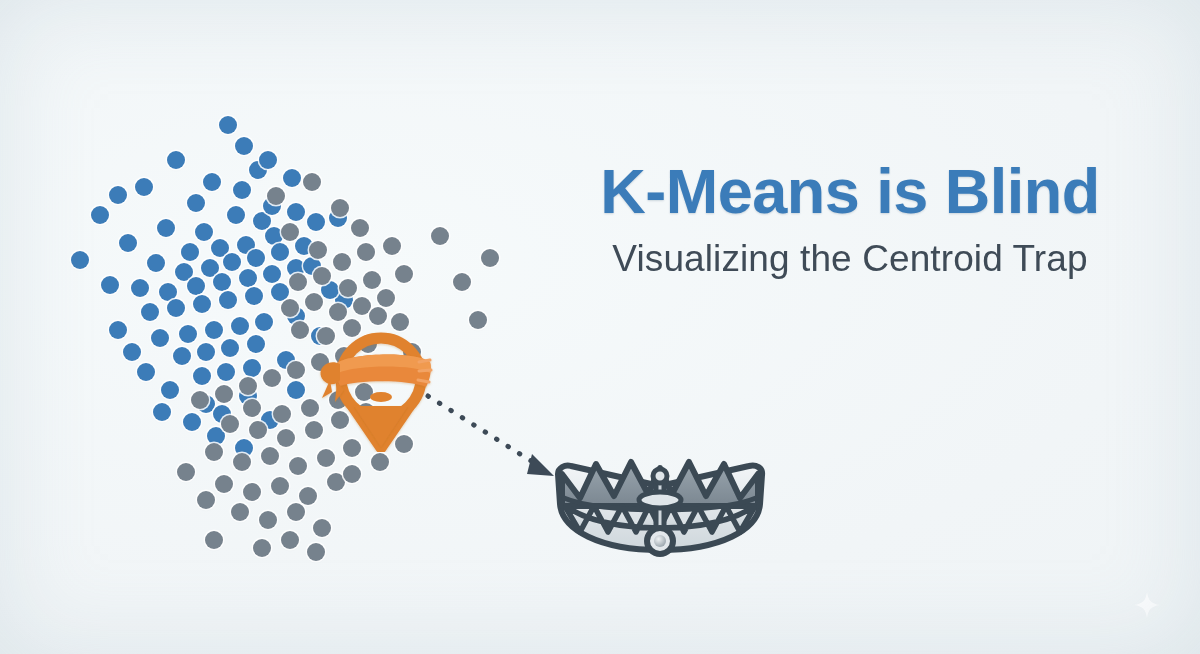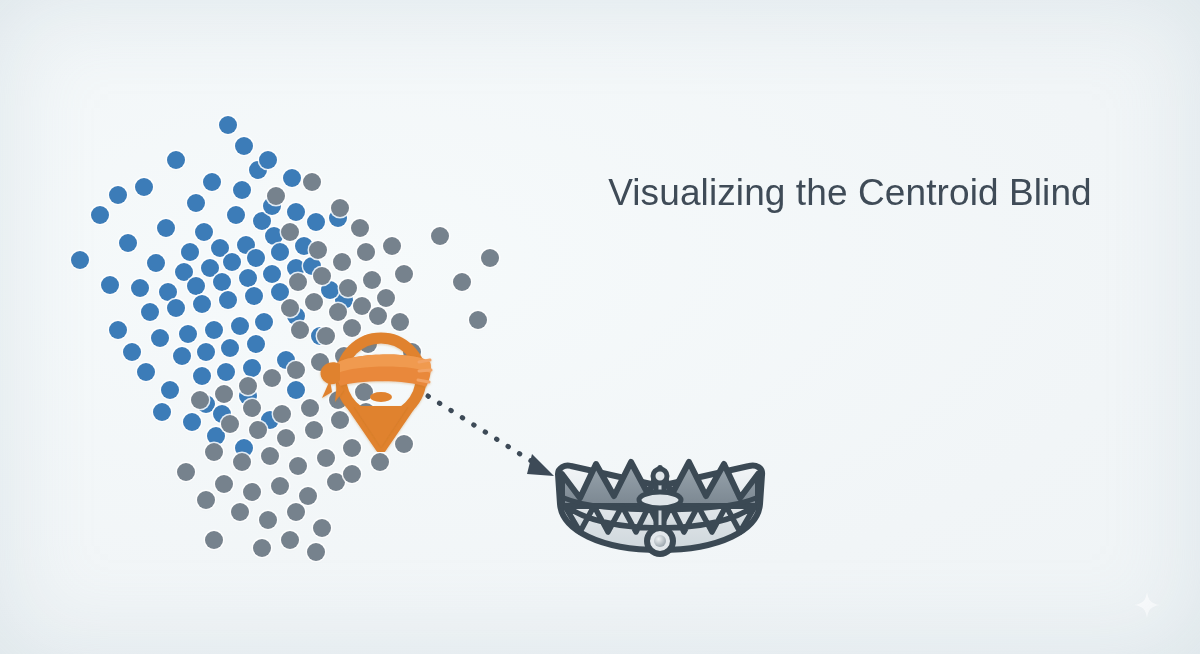--- a/index.html
+++ b/index.html
@@ -247,21 +247,22 @@
       <div class="dot" style="left: 395px; top: 435px; width: 18px; height: 18px; background: rgb(118, 130, 141);"></div>
       <div class="dot" style="left: 177px; top: 463px; width: 18px; height: 18px; background: rgb(118, 130, 141);"></div>
       <div class="dot" style="left: 197px; top: 491px; width: 18px; height: 18px; background: rgb(118, 130, 141);"></div>
       <div class="dot" style="left: 253px; top: 539px; width: 18px; height: 18px; background: rgb(118, 130, 141);"></div>
       <div class="dot" style="left: 281px; top: 531px; width: 18px; height: 18px; background: rgb(118, 130, 141);"></div>
       <div class="dot" style="left: 307px; top: 543px; width: 18px; height: 18px; background: rgb(118, 130, 141);"></div>
       <div class="dot" style="left: 205px; top: 531px; width: 18px; height: 18px; background: rgb(118, 130, 141);"></div>
     </div>
 
   <div id="textblock">
-    <div id="subtitle">Visualizing the Centroid Blind</div>
+    <div id="title">K-Means is Blind</div>
+    <div id="subtitle">Visualizing the Centroid Trap</div>
   </div>
 
   <div id="pin-icon">
     <svg viewBox="0 0 126 134" width="126" height="134" aria-hidden="true">
       <defs>
         <filter id="softsh" x="-25%" y="-25%" width="150%" height="150%">
           <feDropShadow dx="0" dy="1" stdDeviation="1.1" flood-color="#b06a20" flood-opacity="0.30"></feDropShadow>
         </filter>
       </defs>
       <g filter="url(#softsh)" fill="none" stroke="#e0822e" stroke-linecap="round" stroke-linejoin="round">

